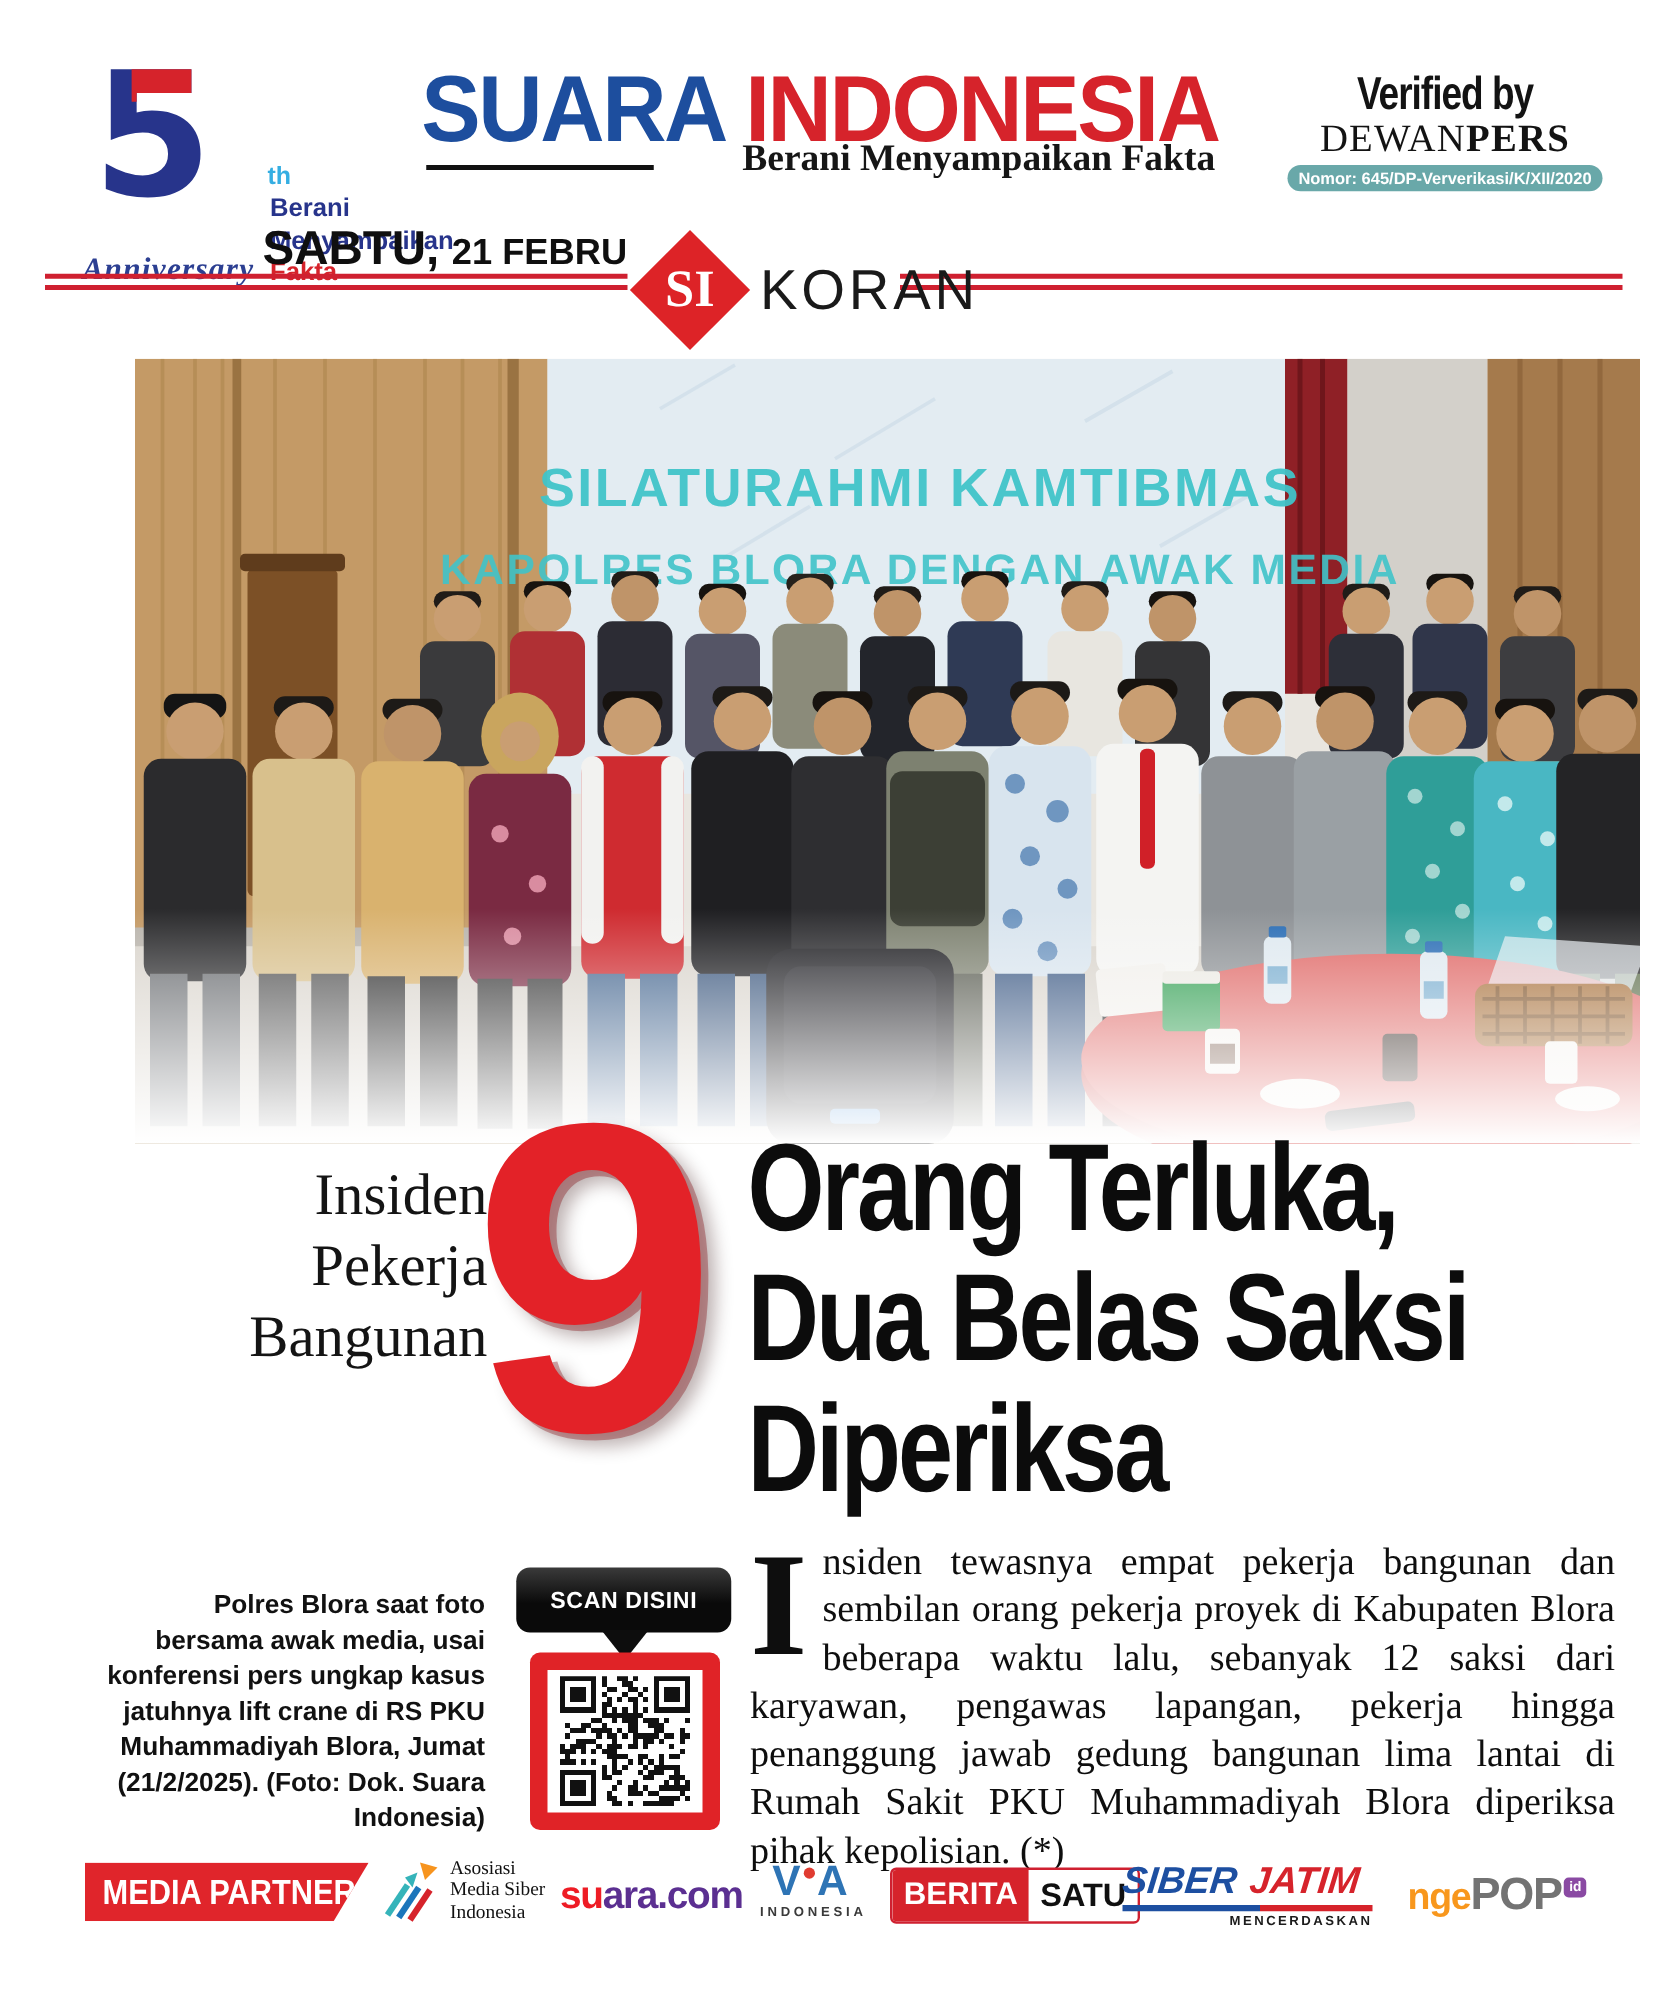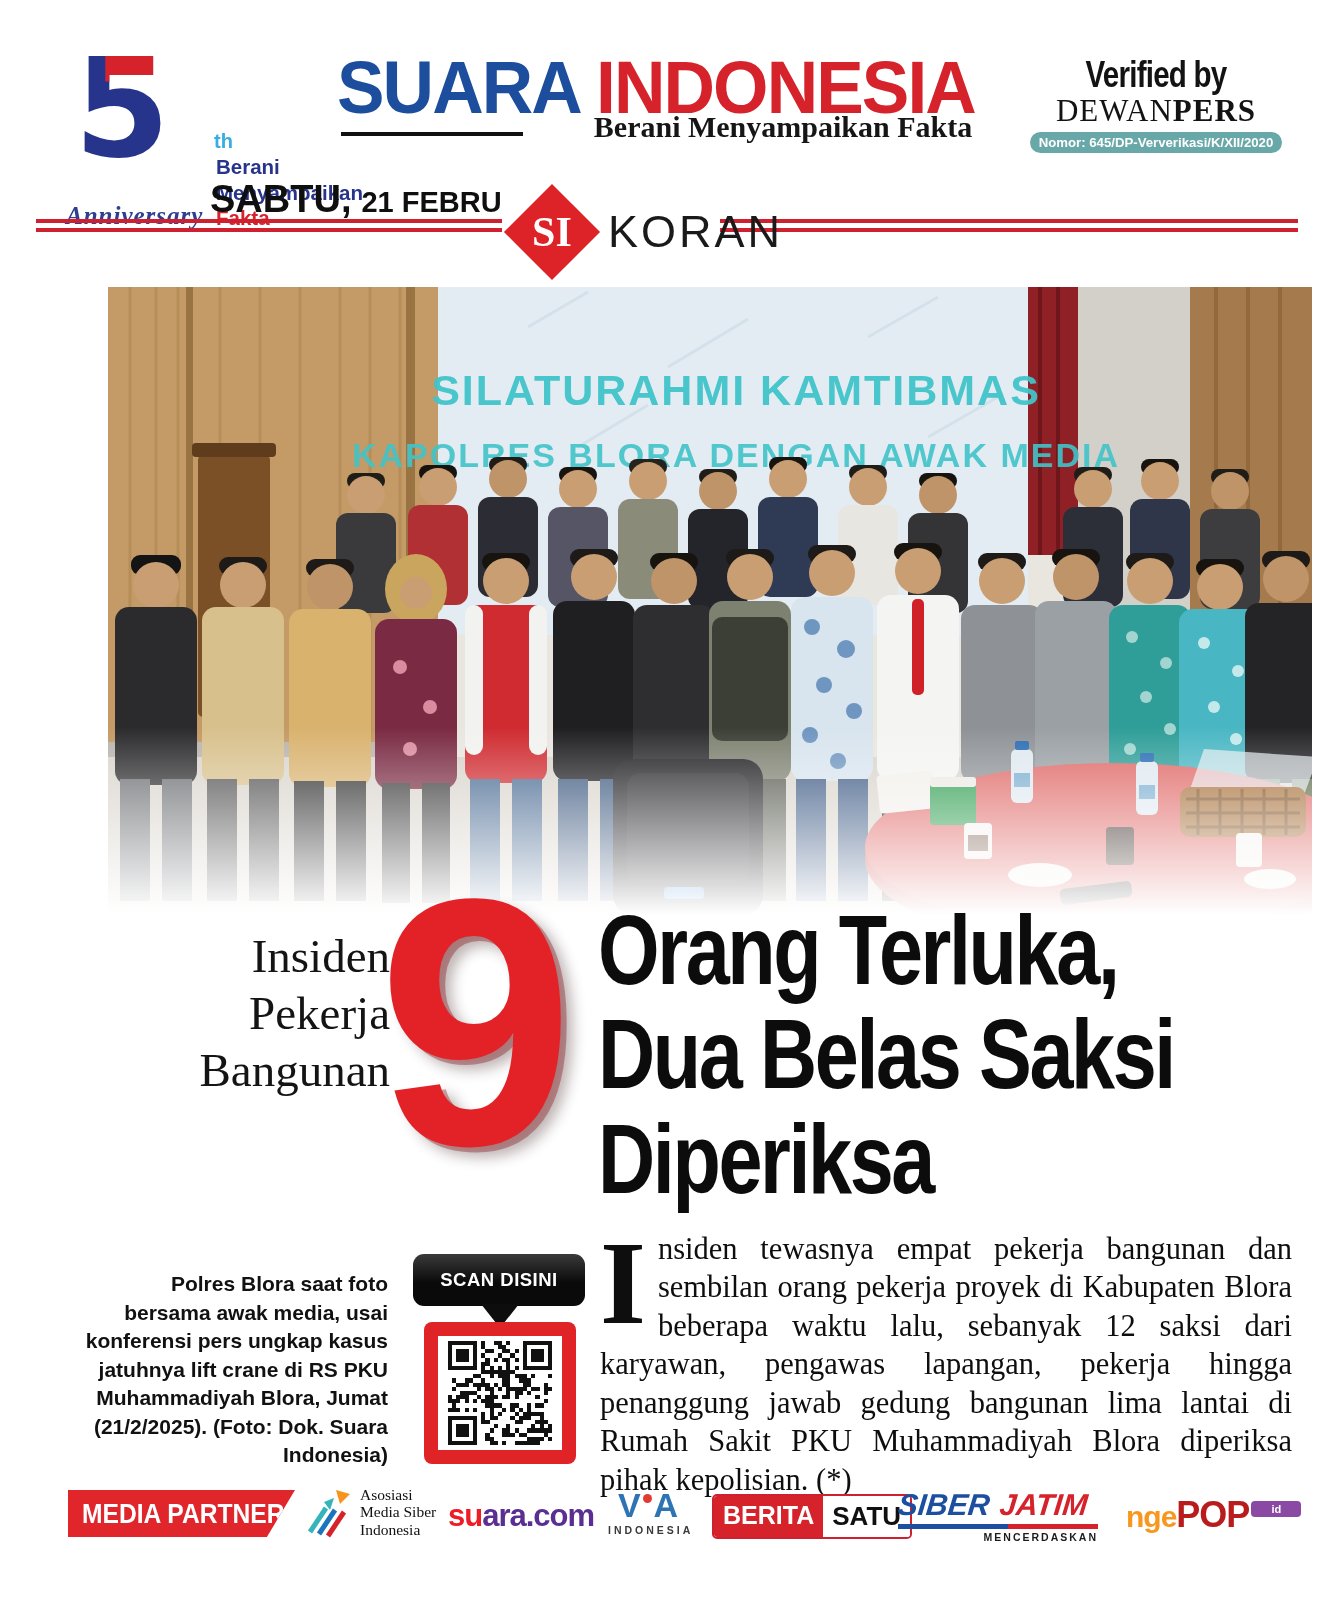--- a/index.html
+++ b/index.html
@@ -94,23 +94,23 @@
   .berita .b1{background:#d6232b;color:#fff;font-weight:900;font-size:25px;padding:5px 9px;}
   .berita .b2{background:#fff;color:#101010;font-weight:900;font-size:26px;padding:5px 9px;}
   .siber{position:absolute;left:898px;top:4px;width:200px;}
   .siber-row{display:flex;gap:10px;font-weight:900;font-size:30px;font-style:italic;
     letter-spacing:0;transform:skewX(-6deg);line-height:1;}
   .siber .j1{color:#1d4fa1;} .siber .j2{color:#d6232b;}
   .siber-bar{height:5px;margin-top:4px;background:linear-gradient(90deg,#1d4fa1 55%,#d6232b 55%);}
   .siber-sub{text-align:right;font-size:10.5px;font-weight:800;letter-spacing:2px;color:#1c1c1c;margin-top:2px;}
   .ngepop{position:absolute;left:1126px;top:8px;display:flex;align-items:baseline;}
   .ngepop .n1{color:#f8971d;font-weight:900;font-size:30px;letter-spacing:-1px;}
-  .ngepop .n2{color:#b91c1c;font-weight:900;font-size:36px;letter-spacing:-1px;}
+  .ngepop .n2{color:#737373;font-weight:900;font-size:36px;letter-spacing:-1px;}
   .ngepop .nid{background:#8a4aa3;color:#fff;font-size:11px;font-weight:700;border-radius:4px;
-    padding:2px 20px;margin-left:2px;transform:translateY(-14px);display:inline-block;}
+    padding:2px 4px;margin-left:2px;transform:translateY(-14px);display:inline-block;}
 </style>
 </head>
 <body>
 
 <div class="page">
 
   <div class="anniv">
     <div class="anniv-five">
       <span>5</span>
       <span class="red-overlay">5</span>

